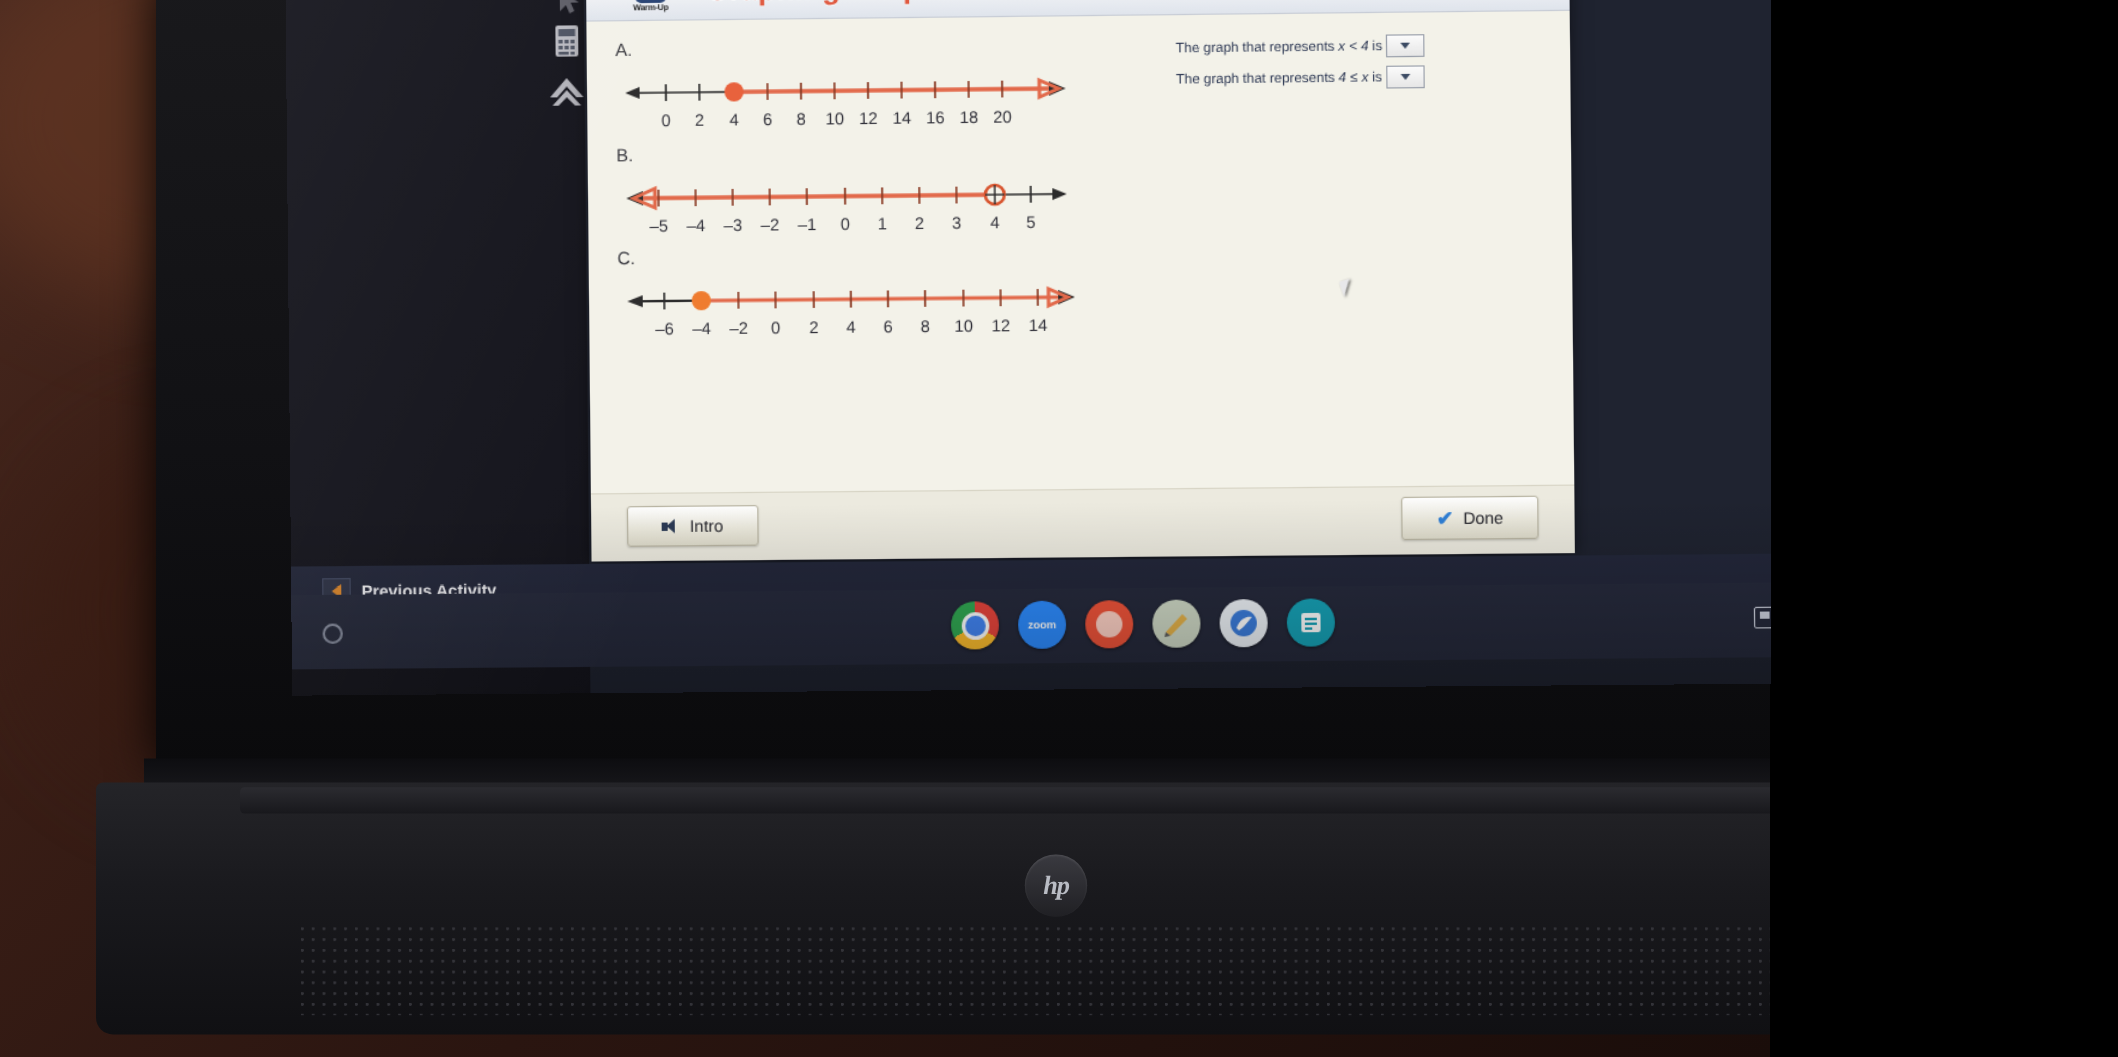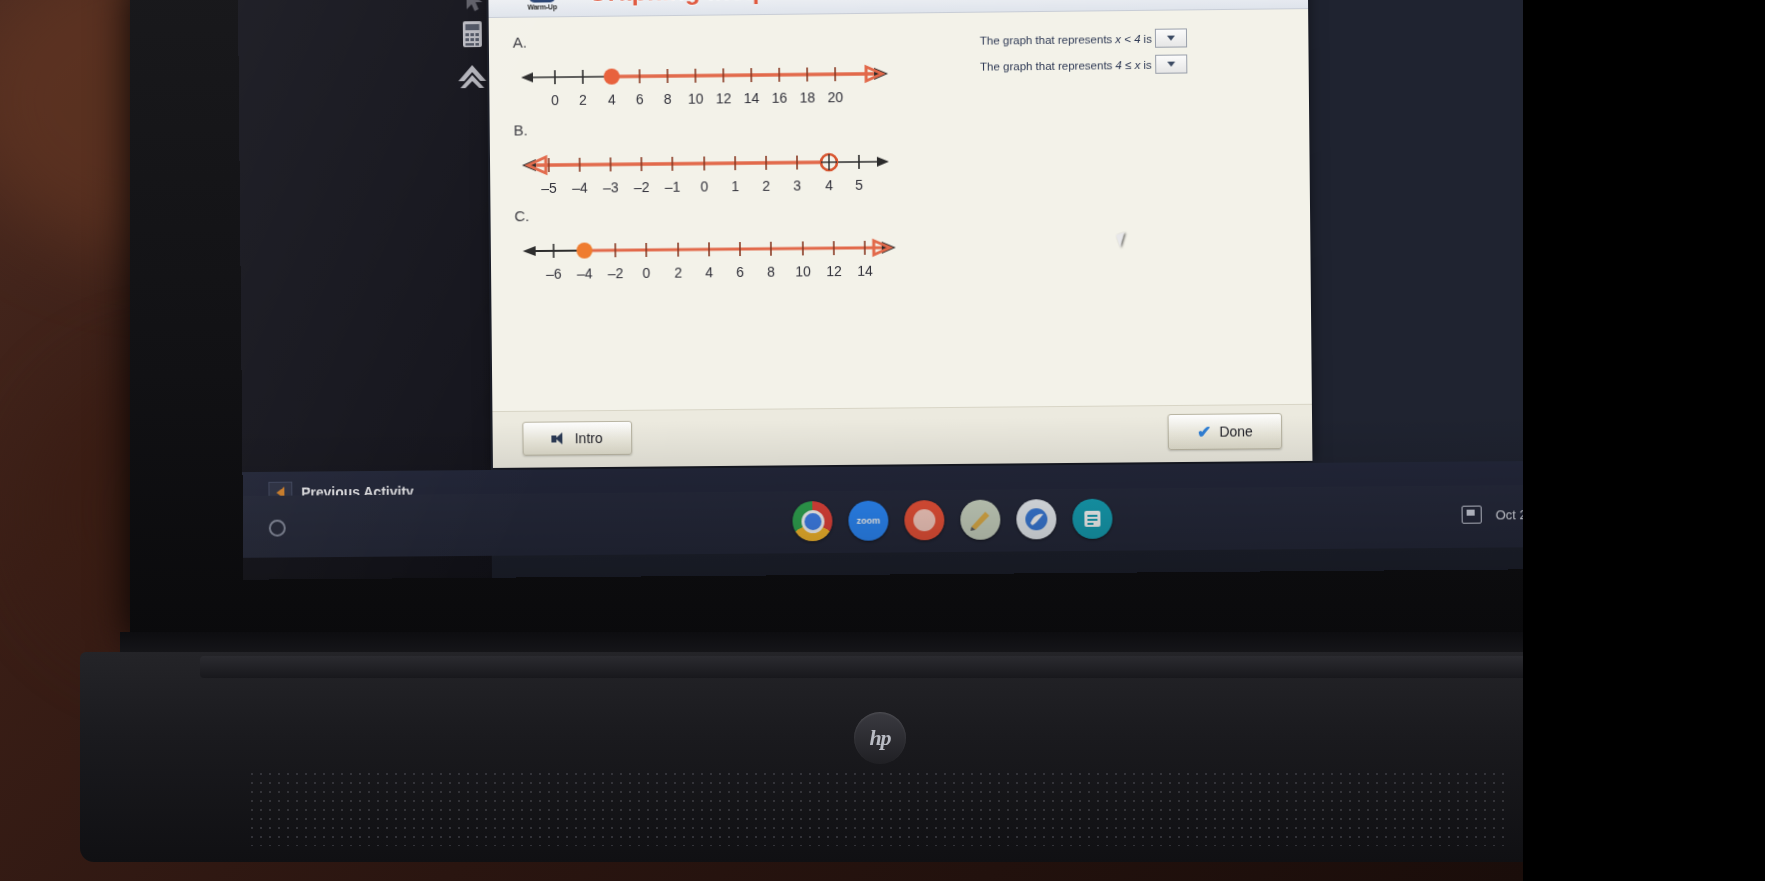--- a/index.html
+++ b/index.html
@@ -1,19 +1,19 @@
 <!DOCTYPE html>
 <html><head>
 <meta charset="utf-8">
 <style>
   html,body{margin:0;padding:0;background:#000;}
   body{width:1765px;height:881px;overflow:hidden;font-family:"Liberation Sans",sans-serif;}
 
   #stage{position:relative;width:1475px;height:881px;overflow:hidden;
-    background:linear-gradient(135deg,#4a2a20 0%,#3a1e16 25%,#2a1510 55%,#1a0d0a 100%);padding-left:48px;}
+    background:linear-gradient(135deg,#4a2a20 0%,#3a1e16 25%,#2a1510 55%,#1a0d0a 100%);}
 
   
   .bg-blob{position:absolute;border-radius:50%;filter:blur(38px);opacity:.55;}
 
   
   #laptop{position:absolute;left:60px;top:-20px;width:1640px;height:790px;}
   #lid{position:absolute;left:70px;top:0;width:1500px;height:660px;
     background:linear-gradient(180deg,#19191c 0%,#111114 60%,#0a0a0c 100%);
     border-radius:6px 8px 4px 4px;
     box-shadow:0 0 40px rgba(0,0,0,.9);}

